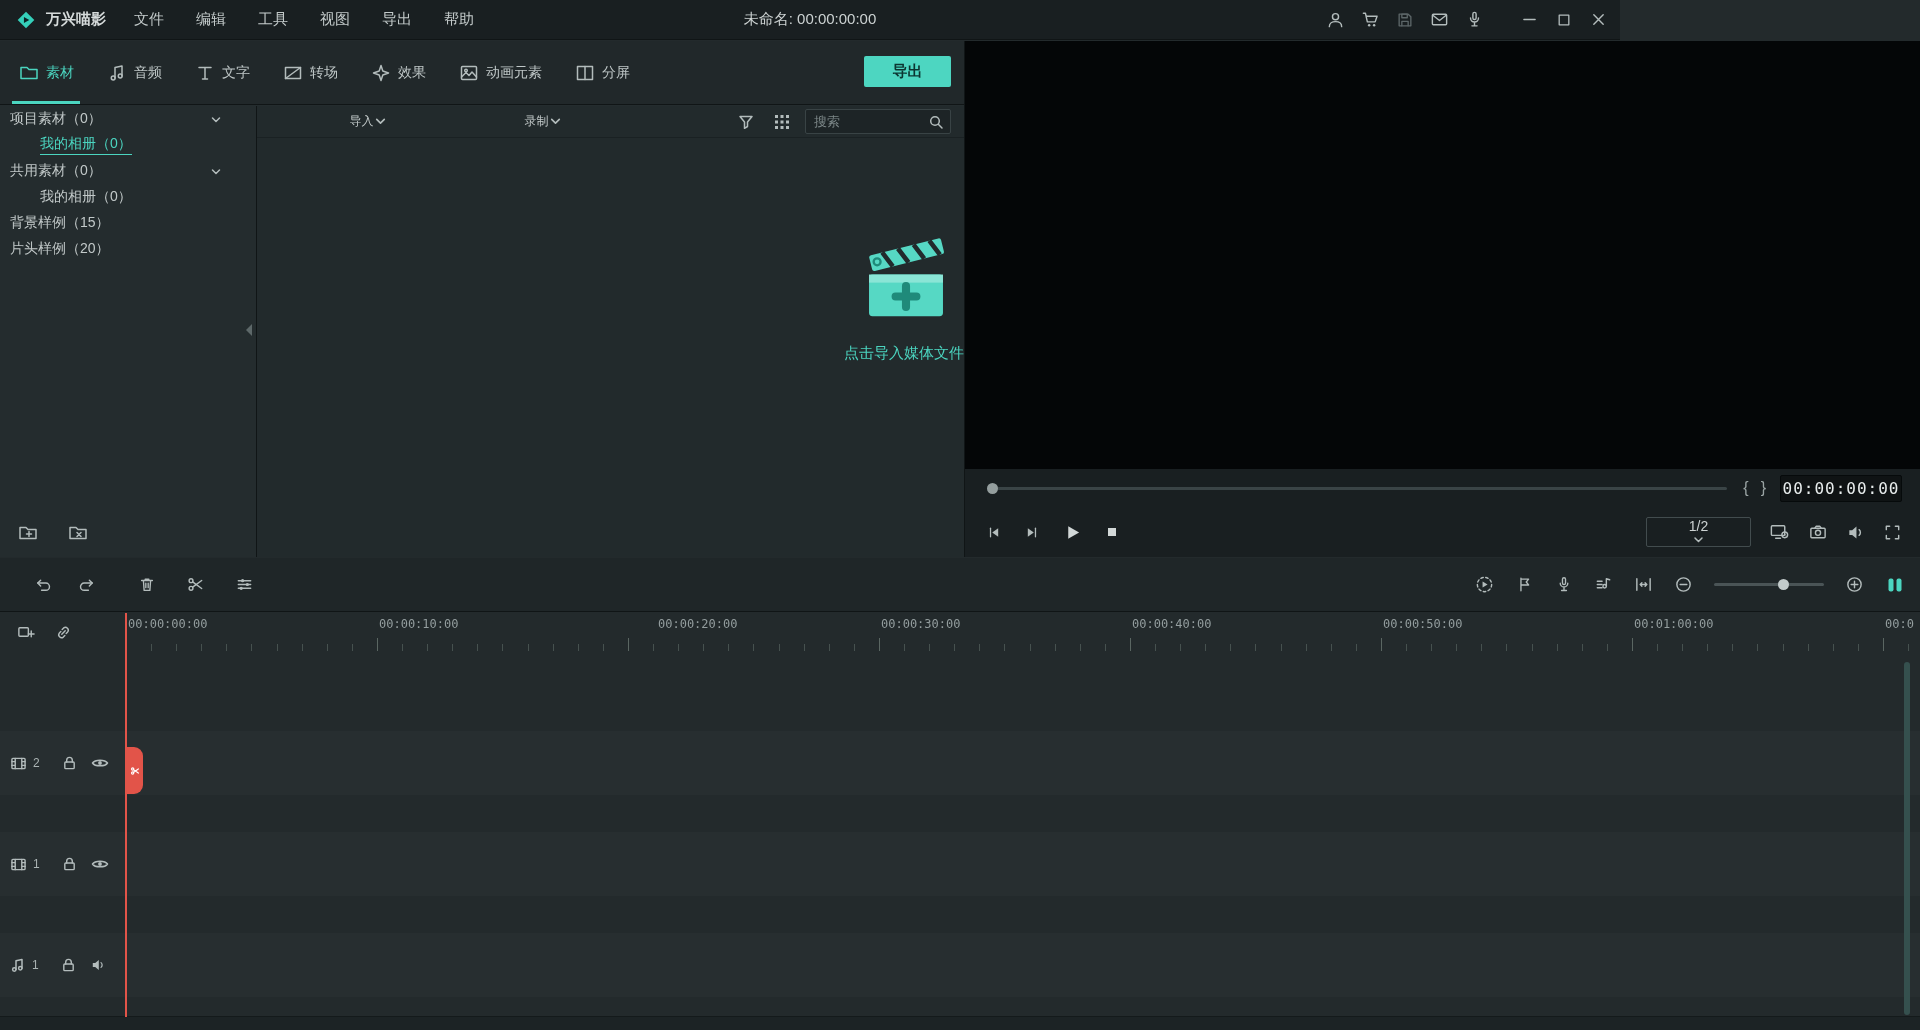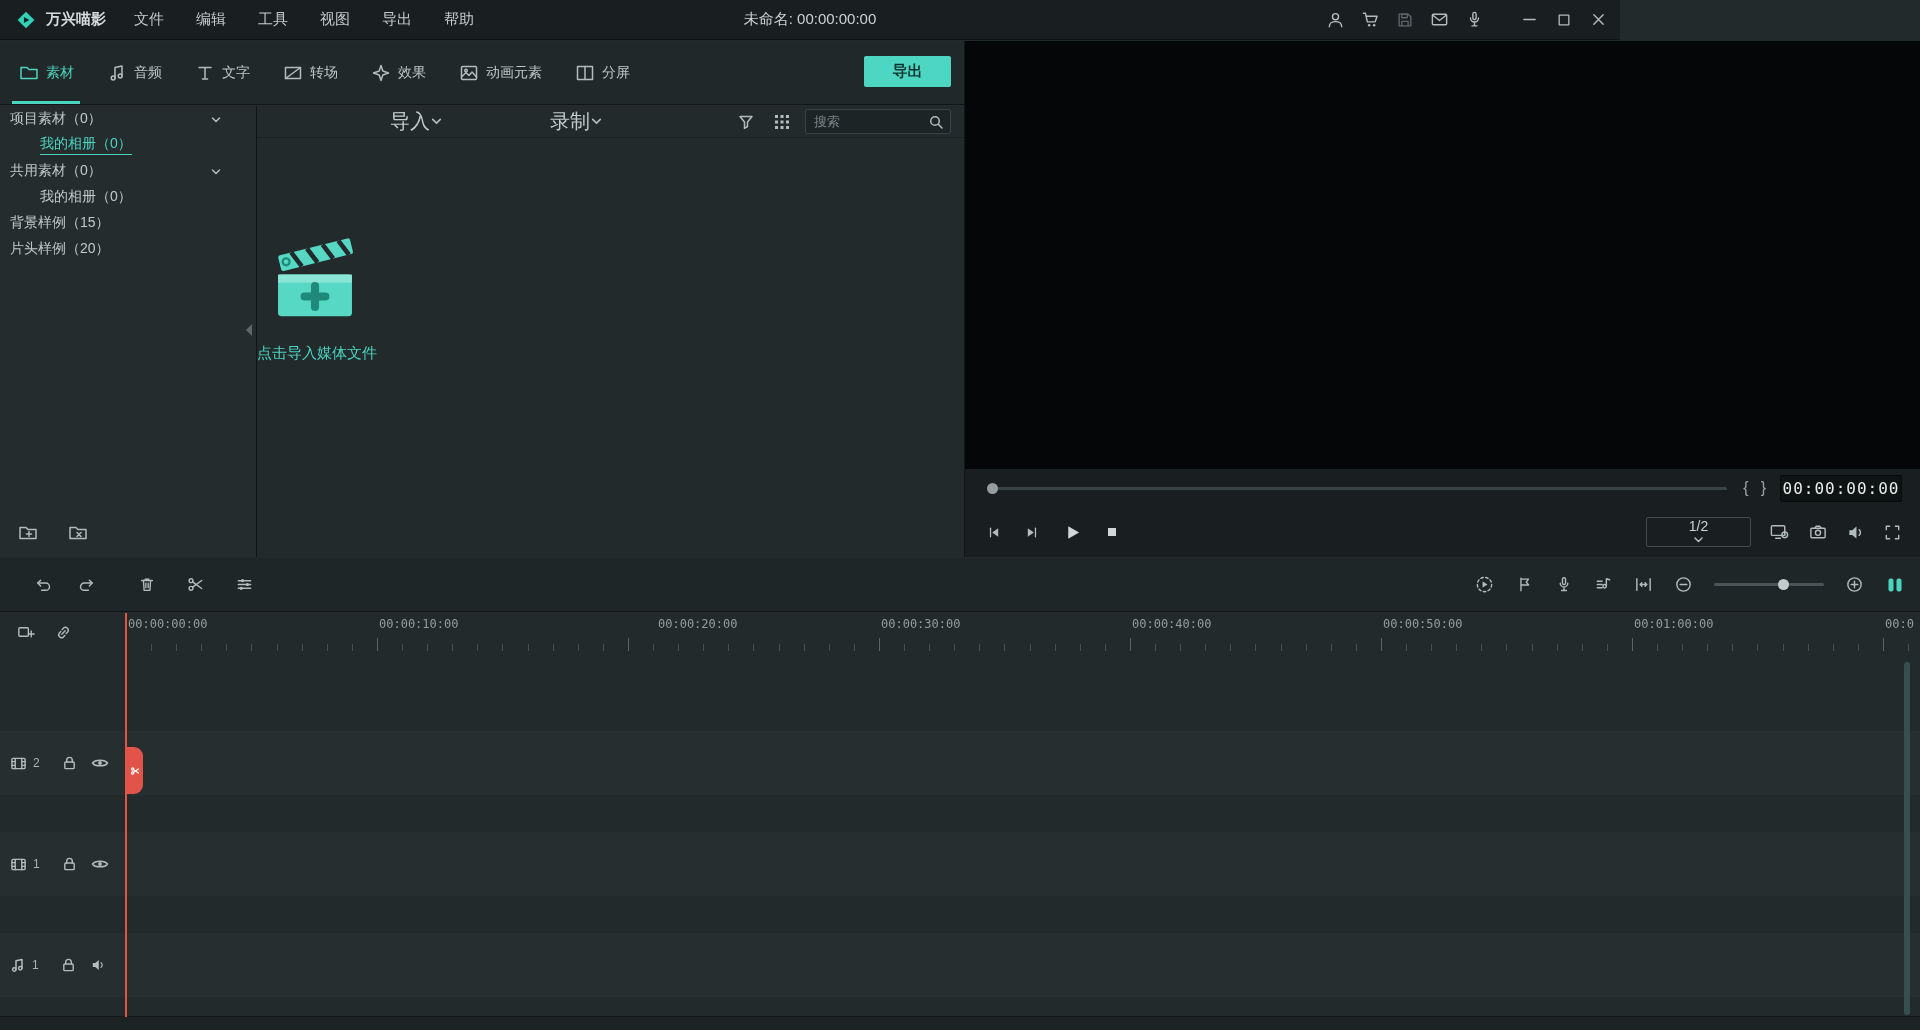--- a/index.html
+++ b/index.html
@@ -53,30 +53,30 @@
   .sidebar{position:relative;width:257px;background:var(--panel);border-right:1px solid var(--line);}
   .side-item{position:relative;height:26px;display:flex;align-items:center;font-size:14px;color:#c2c9c9;padding-left:10px;}
   .side-item.lvl1{padding-left:40px;}
   .side-item .chev{position:absolute;right:34px;top:8px;}
   .side-item.active .side-label{color:var(--accent);border-bottom:1px solid var(--accent);padding-bottom:1px;}
   .collapse-arrow{position:absolute;right:4px;top:218px;width:0;height:0;border-top:6px solid transparent;border-bottom:6px solid transparent;border-right:6px solid #5d6869;}
   .side-bottom{position:absolute;left:18px;bottom:14px;display:flex;gap:28px;}
   
   .media{position:relative;flex:1;background:var(--media);}
   .media-topbar{height:32px;display:flex;align-items:center;padding:0 13px 0 14px;border-bottom:1px solid #1a2123;}
-  .dd{display:flex;align-items:center;justify-content:flex-end;font-size:20px;color:#c4cbcb;height:100%;}
+  .dd{display:flex;align-items:center;justify-content:center;font-size:12px;color:#c4cbcb;height:100%;}
   .dd-import{width:150px;margin-left:22px;}
   .dd-record{width:120px;margin-left:40px;}
   .media-topbar .spacer{flex:1;}
   .tb-mini{margin-left:18px;}
   .searchbox{position:relative;width:146px;height:25px;margin-left:14px;background:#1d2426;border:1px solid #394345;border-radius:2px;display:flex;align-items:center;}
   .searchbox input{flex:1;background:transparent;border:none;outline:none;color:#c7cdcd;font-size:13px;padding:0 26px 0 8px;font-family:inherit;}
   .searchbox input::placeholder{color:#7d8889;}
   .searchbox .mag{position:absolute;right:5px;top:3px;}
-  .media-empty{position:absolute;left:0;right:0;top:120px;display:flex;flex-direction:column;align-items:flex-start;gap:14px;}
+  .media-empty{position:absolute;left:0;right:0;top:120px;display:flex;flex-direction:column;align-items:flex-end;gap:14px;}
   .media-empty .hint{font-size:15px;color:var(--accent);}
 
   
   .preview-pane{position:absolute;left:964px;top:0;width:956px;height:516px;border-left:1px solid var(--line);}
   .video-area{height:428px;background:#040607;}
   .preview-controls{height:88px;background:var(--ctrlbar);}
   .scrub-row{height:38px;display:flex;align-items:center;padding:0 18px 0 14px;}
   .scrub-line{flex:1;height:3px;background:#3a4446;position:relative;margin:0 16px 0 10px;border-radius:2px;}
   .scrub-line .dot{position:absolute;left:-2px;top:-4px;width:11px;height:11px;border-radius:50%;background:#949e9e;}
   .brackets{display:flex;gap:12px;font-size:16px;color:#9aa4a4;margin-right:14px;}

